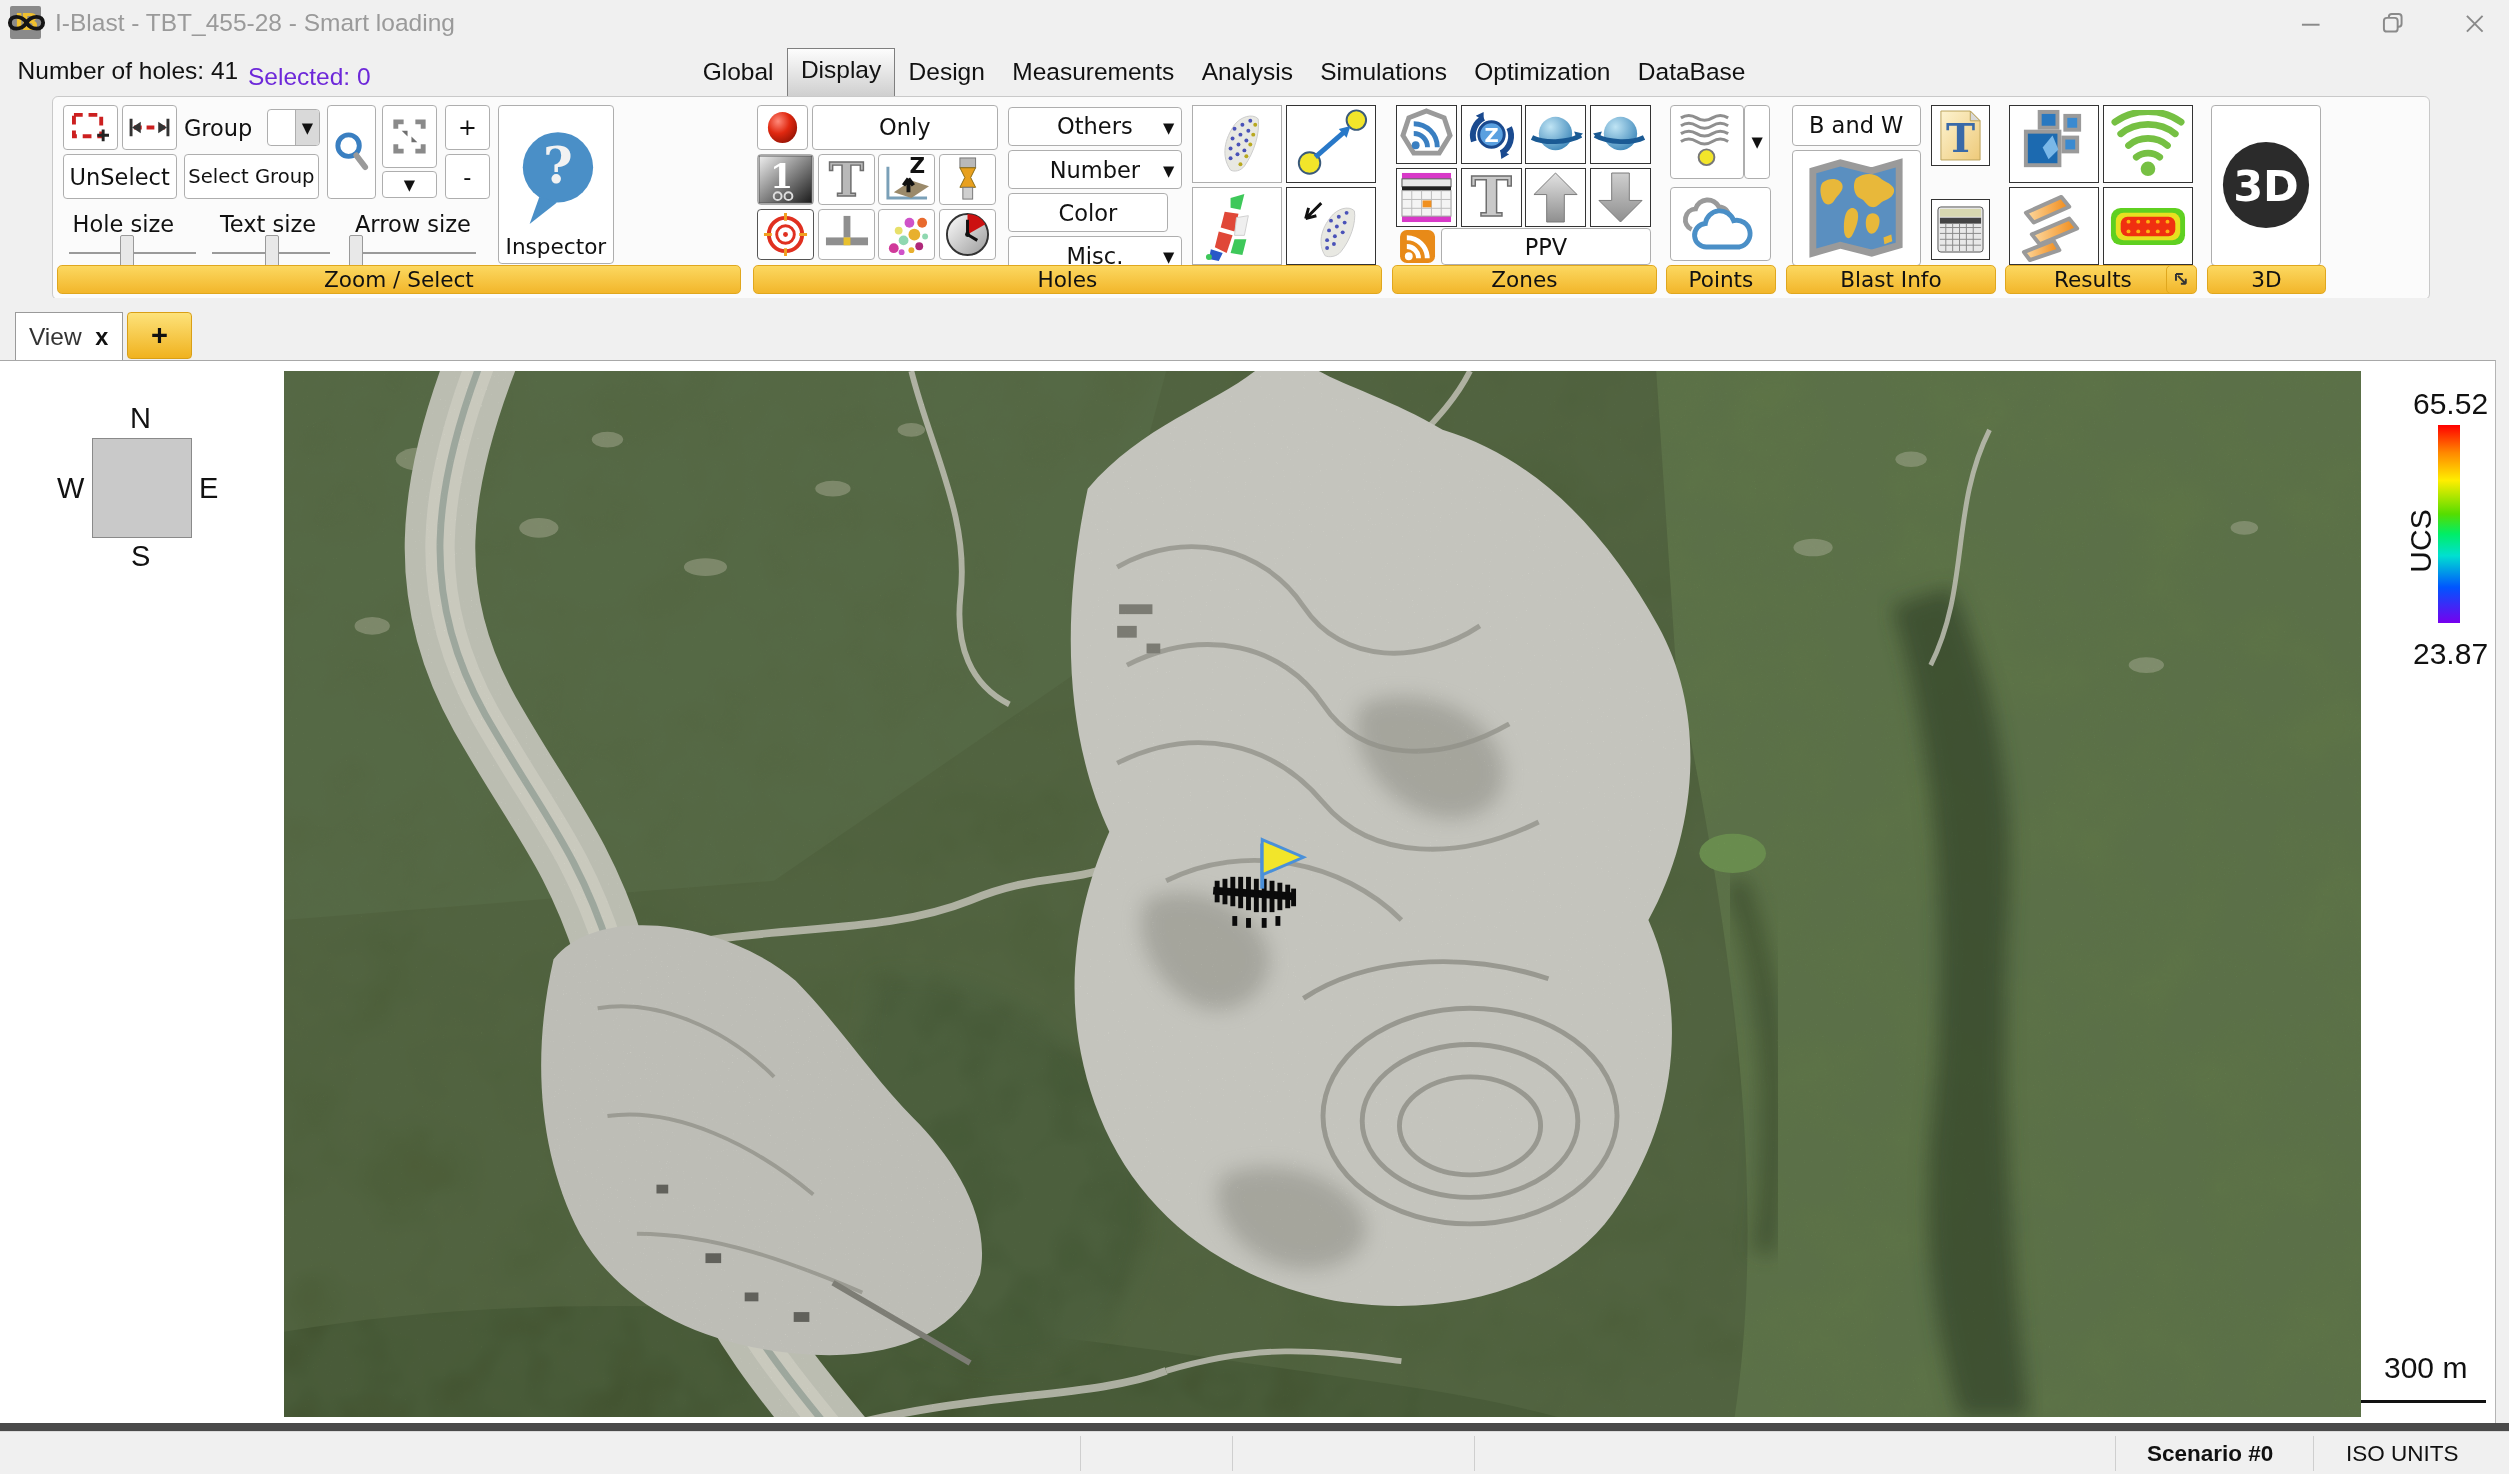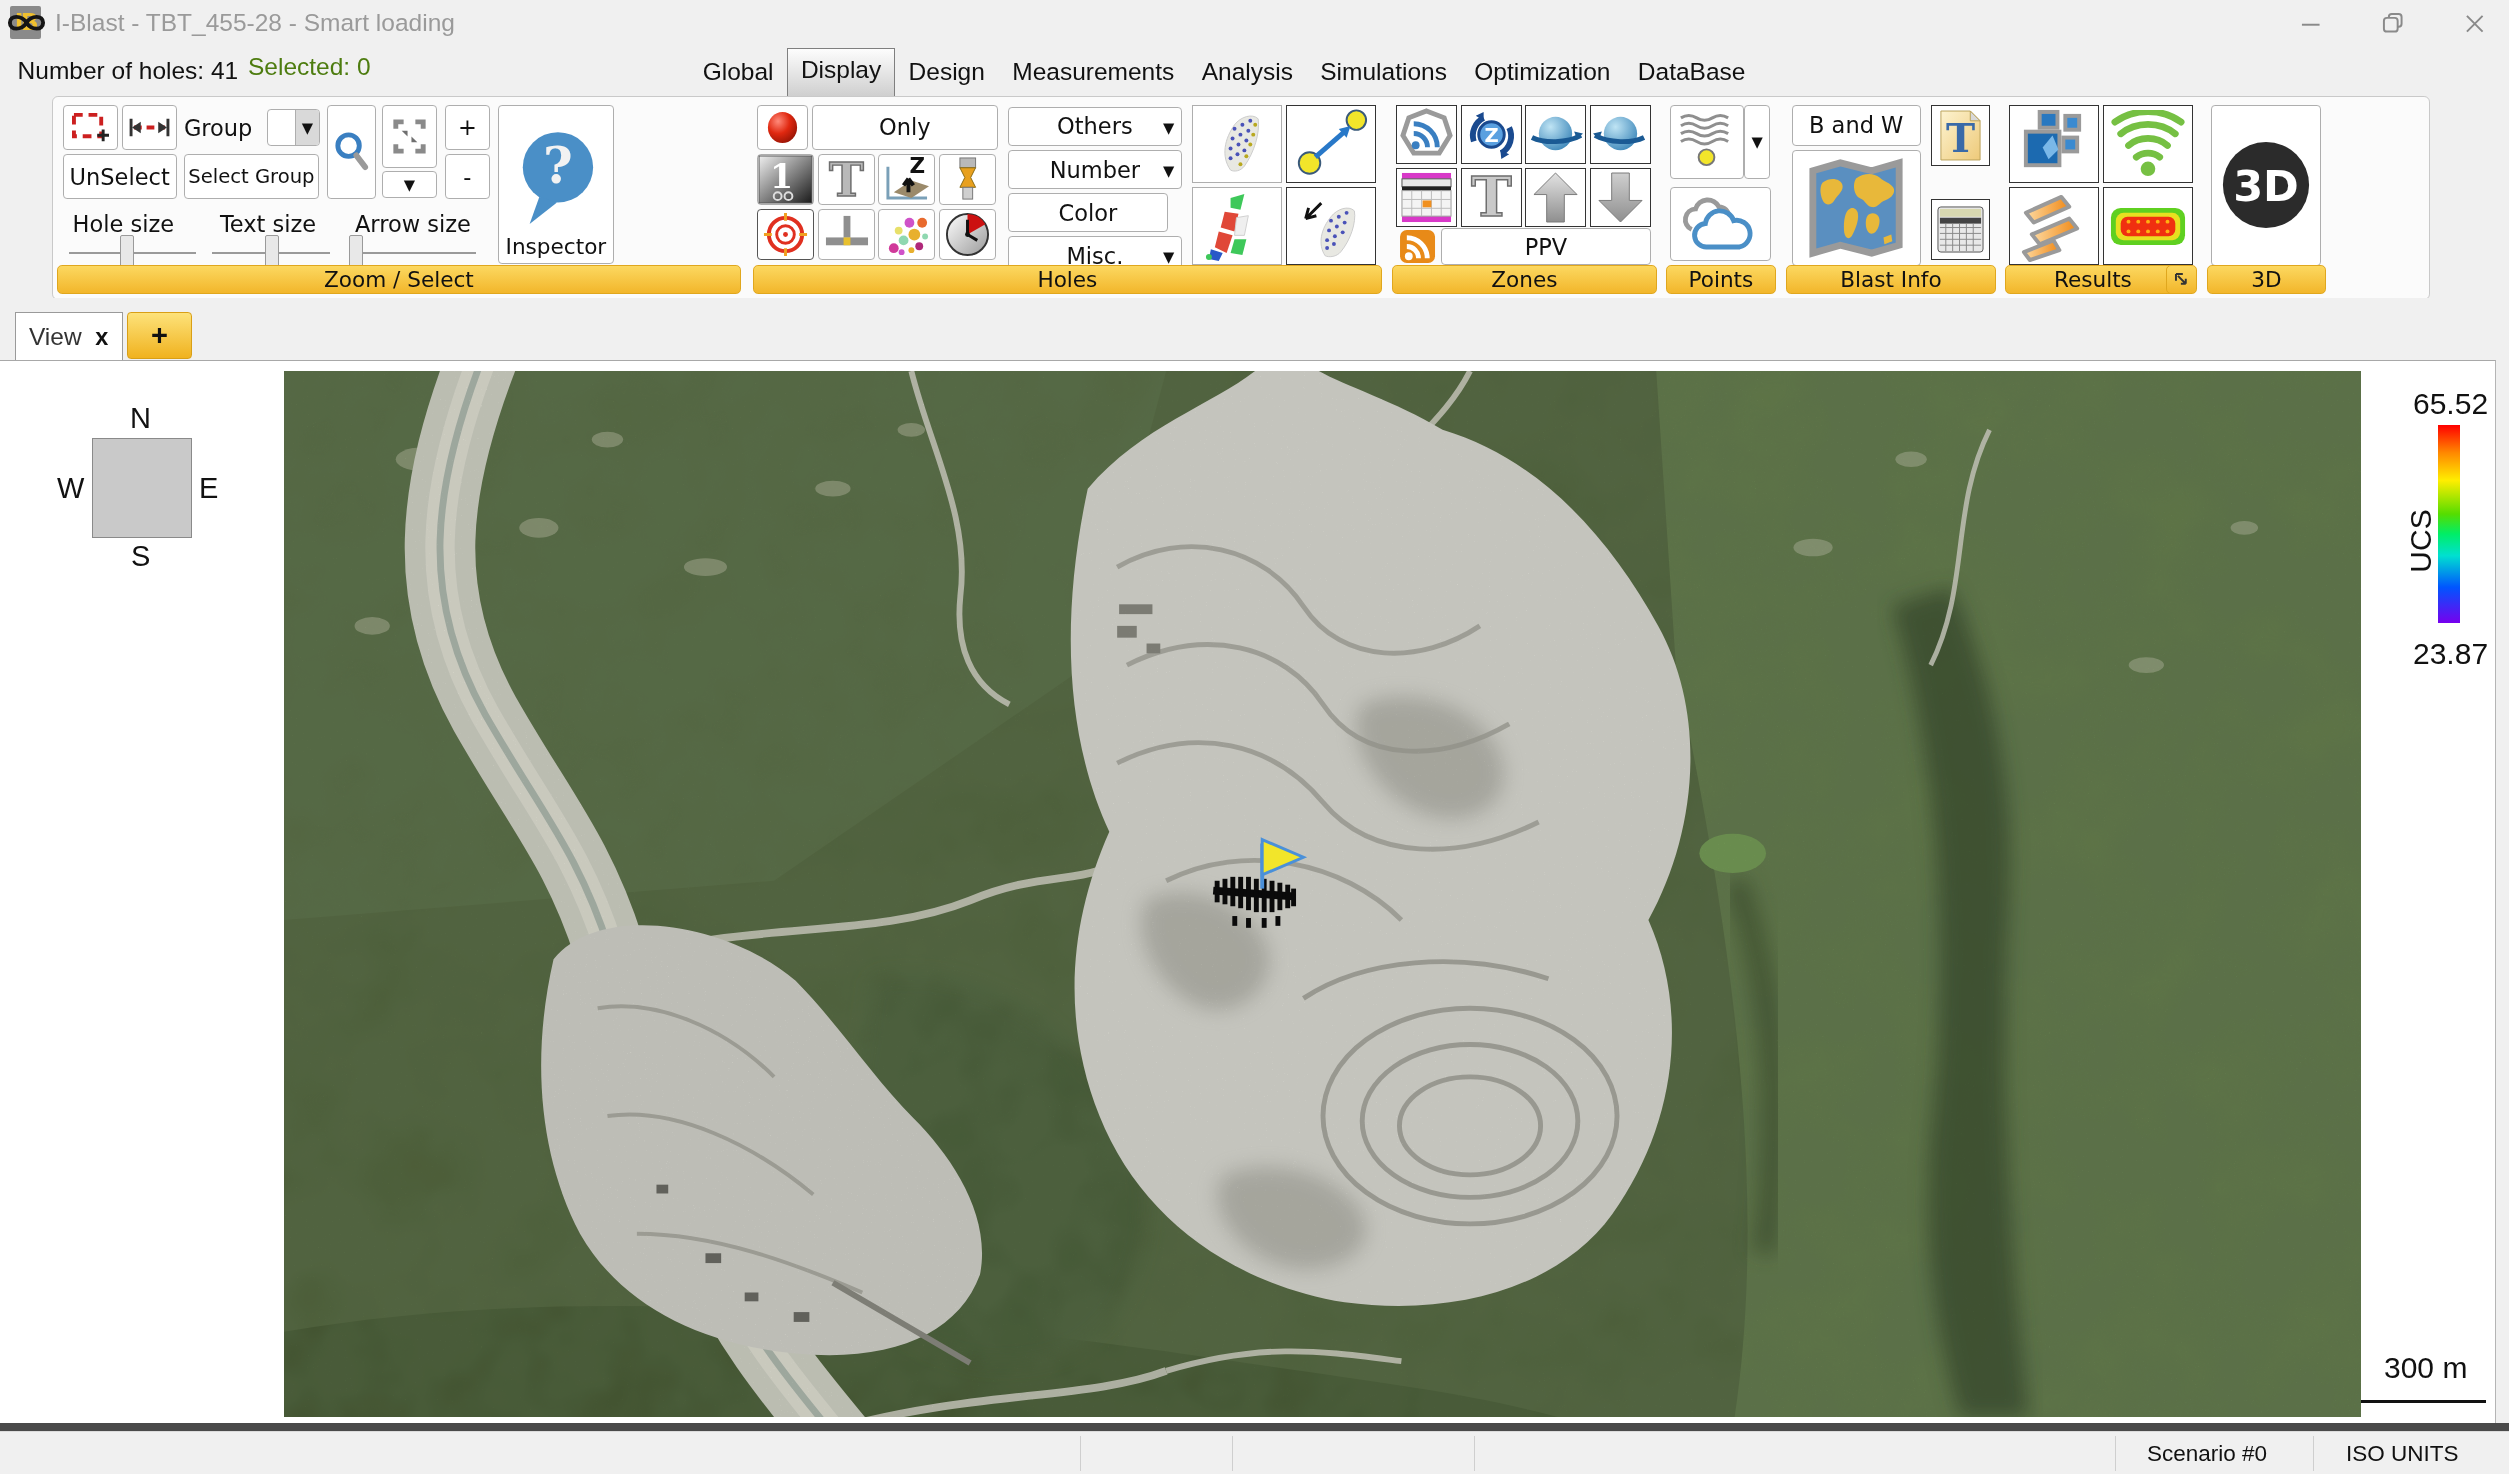--- a/index.html
+++ b/index.html
@@ -14,21 +14,21 @@
   .app-logo{position:absolute;left:9.8px;top:5.9px;width:31px;height:33px;background:#8a8a8a;
     display:flex;align-items:center;justify-content:center;border-radius:2px;}
   .app-logo span{font-family:"DejaVu Sans",sans-serif;font-weight:bold;font-size:23.5px;color:#f0c02e;letter-spacing:-2.9px;}
   .app-logo svg{position:absolute;left:-3.9px;top:3.9px;}
   .win-title{position:absolute;left:55px;top:8.8px;font-size:24.5px;color:#9a9a9a;}
   .win-btn{position:absolute;top:7.8px;width:45px;height:31px;display:flex;align-items:center;justify-content:center;}
   .win-btn svg{display:block;}
   
   .inforow{position:absolute;left:0;top:45px;width:2509px;height:51px;background:#f0f0f0;}
   .holes-count{position:absolute;left:17.6px;top:11.8px;font-size:24.5px;color:#111;}
-  .selected-count{position:absolute;left:248px;top:8px;font-size:24.5px;color:#4d7c0f;}
+  .selected-count{position:absolute;left:248px;top:18px;font-size:24.5px;color:#6d28d9;}
   .ribbon-tabs{position:absolute;left:689px;top:2px;display:flex;align-items:flex-end;height:49px;}
   .rtab{font-size:24.5px;color:#111;padding:7.8px 13.7px 9.8px 13.7px;}
   .rtab.active{background:linear-gradient(#fdfdfd,#cfcfcf);border:1px solid #7f7f7f;border-bottom:none;padding:6.9px 12.7px 11.8px 12.7px;}
   
   .ribbon-wrap{position:absolute;left:5.9px;top:96px;width:2376px;height:202px;background:#fbfbfb;
     border:1px solid #c9c9c9;border-radius:5.9px;margin-left:46px;}
   .section{position:absolute;top:0;height:200px;}
   .sec-label{position:absolute;left:2px;right:2px;bottom:2.9px;height:27.4px;border-radius:4.9px;
     background:linear-gradient(#fcd860,#f2b62b);border:1px solid #e0a71e;
     display:flex;align-items:center;justify-content:center;
@@ -738,16 +738,16 @@
   <div class="scalebar-line"></div>
 </div>
 
 <div class="dark-strip"></div>
 <div class="statusbar">
   <div class="status-div" style="left:1080px;"></div>
   <div class="status-div" style="left:1232px;"></div>
   <div class="status-div" style="left:1474px;"></div>
   <div class="status-div" style="left:2115px;"></div>
   <div class="status-div" style="left:2313px;"></div>
-  <div class="status-text" style="left:2147px;">Scenario #0</div>
+  <div class="status-text" style="left:2147px;font-weight:bold;">Scenario #0</div>
   <div class="status-text" style="left:2346px;">ISO UNITS</div>
 </div>
 
 
 </body></html>

